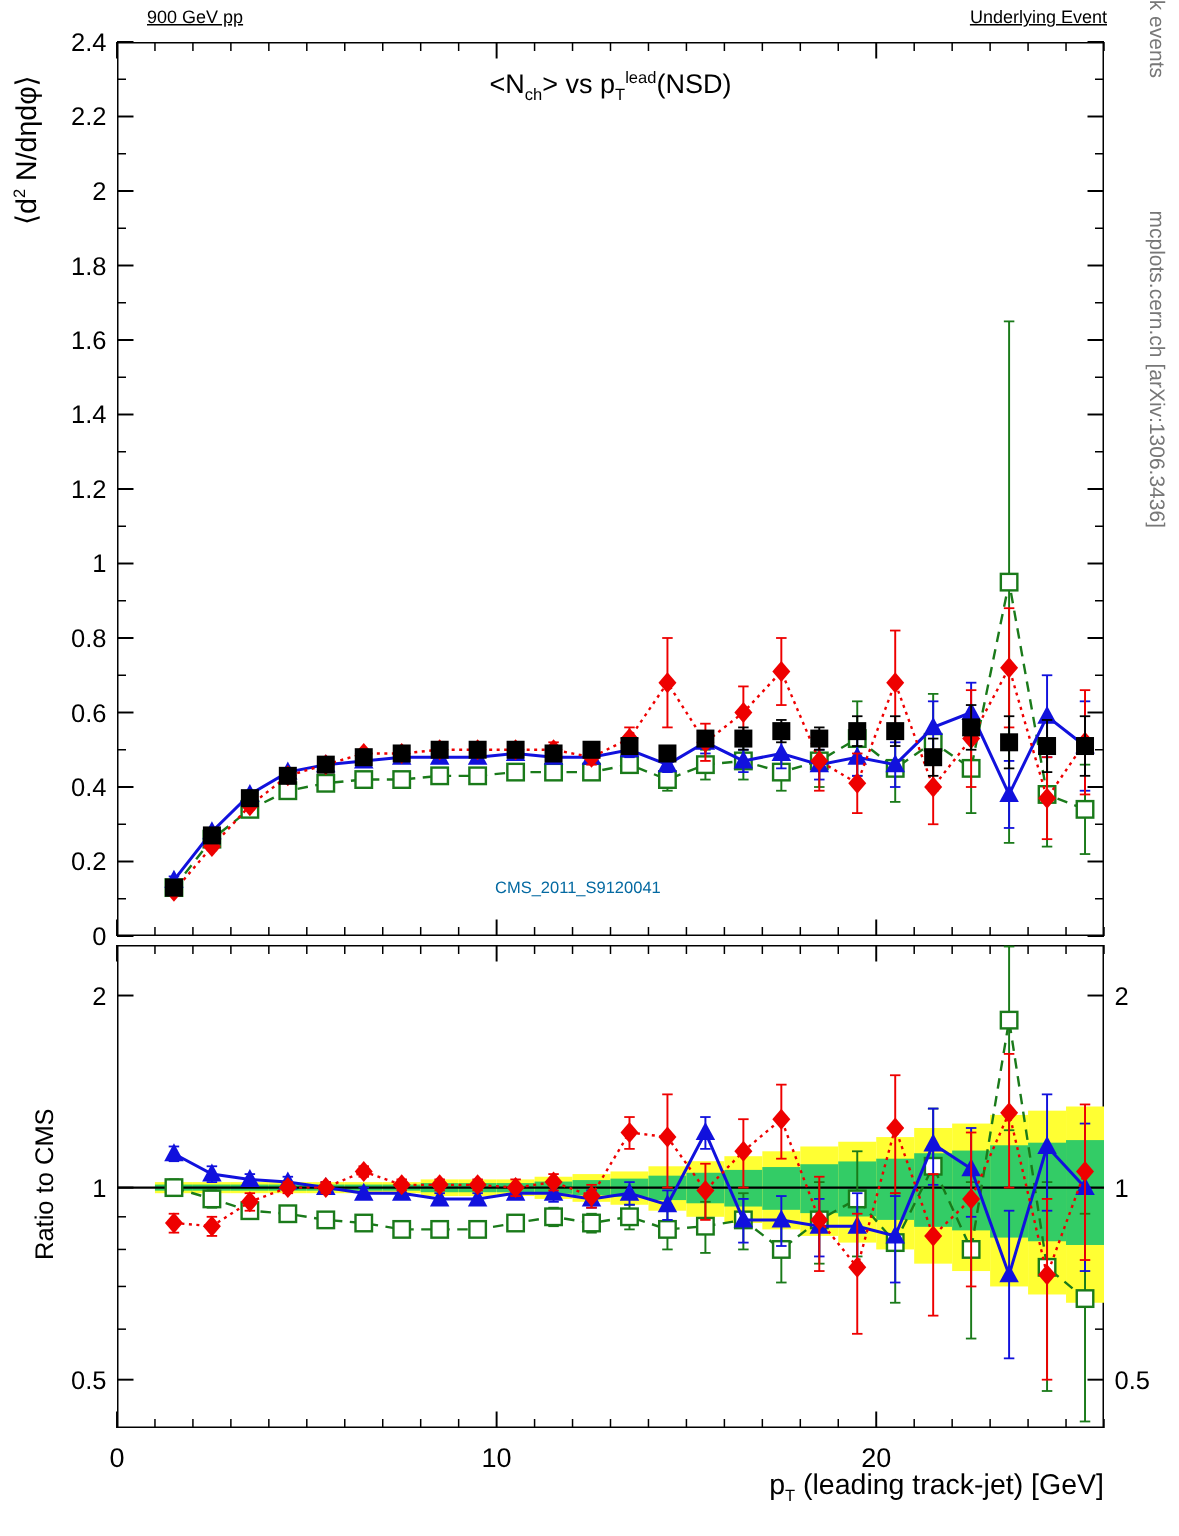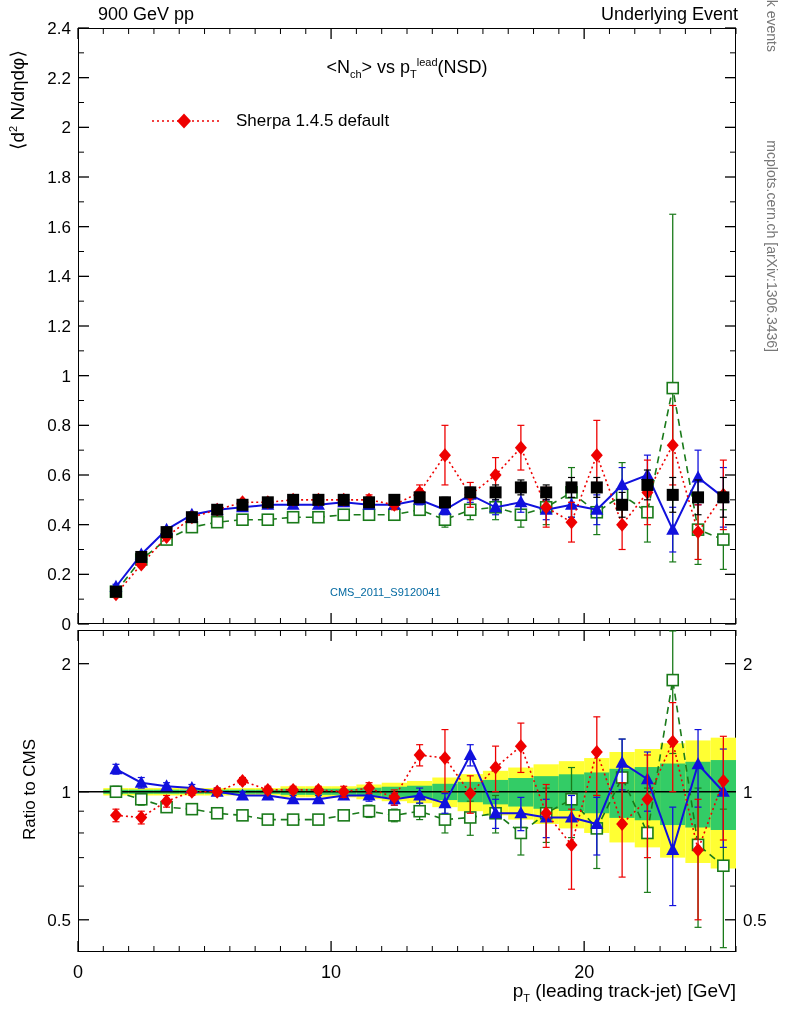--- a/index.html
+++ b/index.html
@@ -1,32 +1,32 @@
 <!DOCTYPE html>
 <html><head>
 <meta charset="utf-8">
 <style>
   html,body{margin:0;padding:0;background:#ffffff;}
   body{width:786px;height:1024px;font-family:"Liberation Sans",sans-serif;color:#000;}
   #root{position:relative;width:786px;height:1024px;overflow:hidden;}
 
-  .hdr{position:absolute;font-size:18px;}
+  .hdr{position:absolute;font-size:12px;text-decoration:underline;}
   #hdr-left{left:98px;top:4px;}
   #hdr-right{right:48px;top:4px;}
 
   
   #main-panel{position:absolute;left:78px;top:28px;width:658px;height:596px;border:1.5px solid #000;box-sizing:border-box;}
   
   #ratio-panel{position:absolute;left:78px;top:630px;width:658px;height:322px;border:1.5px solid #000;box-sizing:border-box;}
 
   #ylabel-main{position:absolute;left:6px;top:150px;font-size:19px;transform:rotate(-90deg);transform-origin:left top;white-space:nowrap;}
   #ylabel-ratio{position:absolute;left:20px;top:840px;font-size:17px;transform:rotate(-90deg);transform-origin:left top;white-space:nowrap;}
   #xlabel{position:absolute;left:0;top:980px;width:736px;text-align:right;font-size:19px;}
 
-  #plot-title{position:absolute;left:78px;top:56px;width:658px;text-align:center;font-size:18px;}
+  #plot-title{position:absolute;left:78px;top:46px;width:658px;text-align:center;font-size:18px;}
   #watermark{position:absolute;left:330px;top:586px;font-size:11px;color:#0369a1;}
 
   #right-note-1{position:absolute;right:6px;top:52px;font-size:14px;color:#777;transform:rotate(90deg);transform-origin:right top;white-space:nowrap;}
   #right-note-2{position:absolute;right:6px;top:352px;font-size:14px;color:#777;transform:rotate(90deg);transform-origin:right top;white-space:nowrap;}
 
   
   #legend{position:absolute;left:150px;top:106px;font-size:17px;}
   .leg-row{display:flex;align-items:center;height:29px;}
   .leg-sym{width:76px;height:20px;position:relative;margin-right:10px;}
   .leg-txt{white-space:nowrap;}
@@ -50,29 +50,20 @@
   <div id="right-note-2">mcplots.cern.ch [arXiv:1306.3436]</div>
 
   <div id="ylabel-main">⟨d<sup>2</sup> N/dηdφ⟩</div>
   <div id="ylabel-ratio">Ratio to CMS</div>
   <div id="xlabel">p<sub>T</sub> (leading track-jet) [GeV]</div>
 
   <div id="main-panel"></div>
   <div id="ratio-panel"></div>
 
   <div id="legend">
-    <div class="leg-row">
-      <span class="leg-sym">
-        <svg class="lay" width="76" height="20">
-          <line x1="2" y1="10" x2="72" y2="10" stroke="#ee0000" stroke-width="1.7" stroke-dasharray="2,3"></line>
-          <polygon points="34,2.5 41,10 34,17.5 27,10" fill="#ee0000"></polygon>
-        </svg>
-      </span>
-      <span class="leg-txt">Sherpa 1.4.5 default</span>
-    </div>
   </div>
 
   <svg class="lay" id="canvas" width="786" height="1024">
       <line x1="78" y1="624" x2="89" y2="624" stroke="#000" stroke-width="1.3"></line>
       <line x1="736" y1="624" x2="725" y2="624" stroke="#000" stroke-width="1.3"></line>
       <text x="71" y="630" text-anchor="end" font-size="17" font-family="&quot;Liberation Sans&quot;, sans-serif" fill="#000">0</text>
       <line x1="78" y1="574.3333333333334" x2="89" y2="574.3333333333334" stroke="#000" stroke-width="1.3"></line>
       <line x1="736" y1="574.3333333333334" x2="725" y2="574.3333333333334" stroke="#000" stroke-width="1.3"></line>
       <text x="71" y="580.3333333333334" text-anchor="end" font-size="17" font-family="&quot;Liberation Sans&quot;, sans-serif" fill="#000">0.2</text>
       <line x1="78" y1="524.6666666666666" x2="89" y2="524.6666666666666" stroke="#000" stroke-width="1.3"></line>

